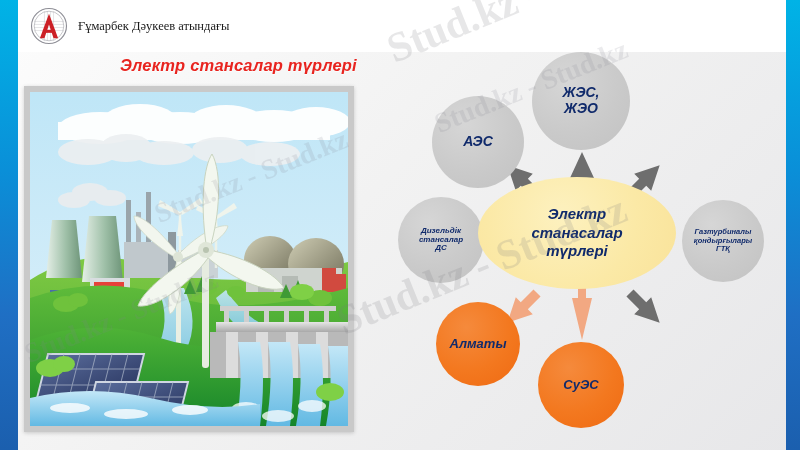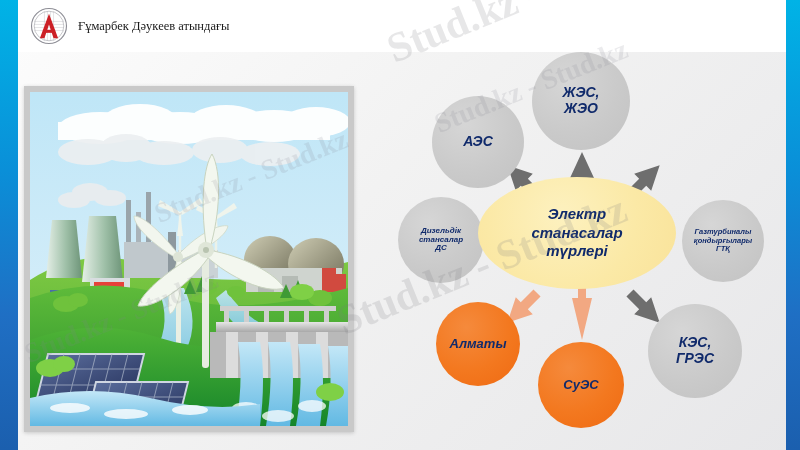--- a/index.html
+++ b/index.html
@@ -178,20 +178,21 @@
         <line x1="46" y1="11" x2="46" y2="89"></line>
         <line x1="54" y1="11" x2="54" y2="89"></line>
         <line x1="62" y1="11" x2="62" y2="89"></line>
       </g>
       <path d="M50 18 L74 82 L62 82 L50 46 L38 82 L26 82 Z" fill="#cc2026"></path>
       <rect x="34" y="60" width="32" height="8" fill="#cc2026"></rect>
     </svg>
     <div id="univ-name"><span>Ғұмарбек Дәукеев атындағы</span><br></div>
   </div>
 
+  <div id="slide-title">Электр стансалар түрлері</div>
 
   <div id="illustration">
     <div id="illo-inner">
       <svg viewBox="0 0 318 334" width="100%" height="100%" preserveAspectRatio="none">
         <defs>
           <linearGradient id="sky" x1="0" y1="0" x2="0" y2="1">
             <stop offset="0%" stop-color="#bfe6f7"></stop>
             <stop offset="100%" stop-color="#dff1fa"></stop>
           </linearGradient>
           <linearGradient id="hill1" x1="0" y1="0" x2="0" y2="1">
@@ -452,22 +453,20 @@
 
 
     <div class="node gray small-label" style="left:18px;  top:157px; width:86px;  height:86px;  white-space:pre-line;">Дизельдік
 стансалар
 ДС</div>
 
     <div class="node gray small-label" style="left:302px; top:160px; width:82px;  height:82px;  white-space:pre-line; font-size:7.5px;">Газтурбиналы
 қондырғылары
 ГТҚ</div>
 
-    <div class="node gray" style="left:268px; top:264px; width:94px;  height:94px;  font-size:14px; white-space:pre-line;">КЭС,
-ГРЭС</div>
 
     <div class="node orange" style="left:56px;  top:262px; width:84px;  height:84px;  font-size:13px; white-space:pre-line;">Алматы</div>
 
     <div class="node orange" style="left:158px; top:302px; width:86px;  height:86px;  font-size:13px; white-space:pre-line;">СуЭС</div>
 
     <div id="center-oval">Электр
 станасалар
 түрлері</div>
   </div>
 

